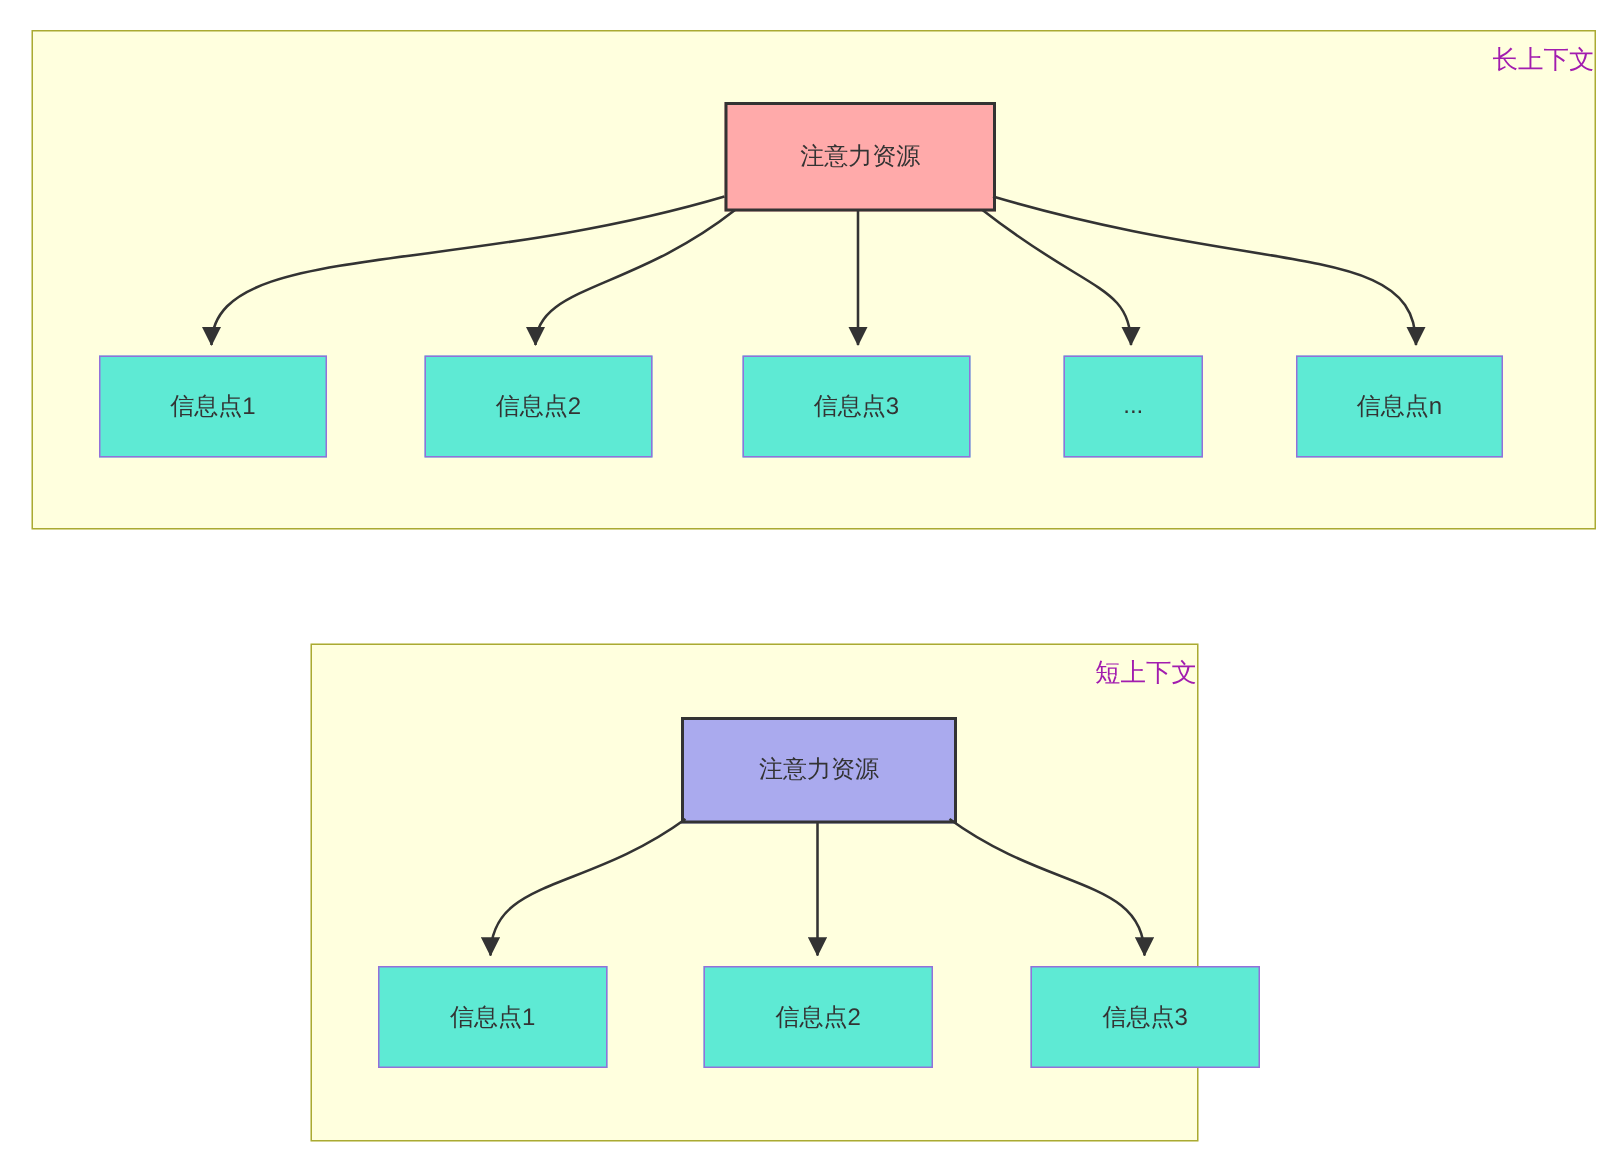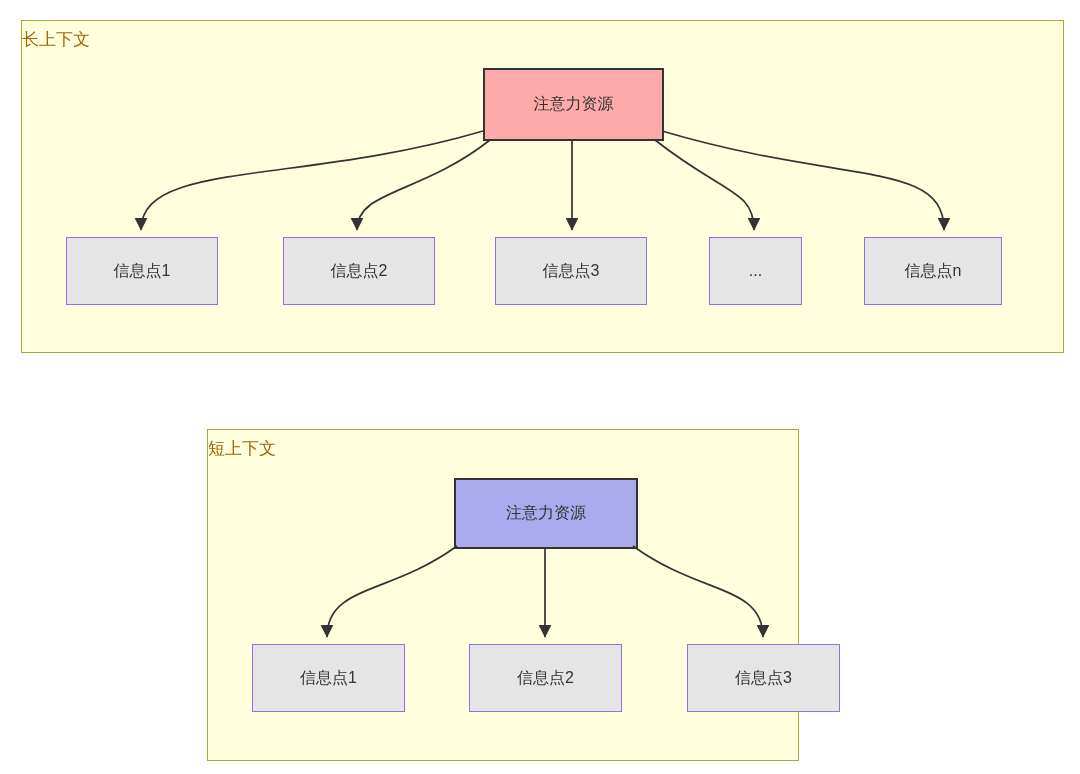--- a/index.html
+++ b/index.html
@@ -19,40 +19,40 @@
     position: absolute;
     background: #ffffde;
     border: 1.5px solid #aaaa33;
     box-sizing: border-box;
   }
   .panel-title {
     position: absolute;
     top: 7px;
     left: 0;
     width: 100%;
-    text-align: left;
+    text-align: right;
     font-size: 17px;
     font-weight: 400;
-    color: #a16207;
+    color: #a21caf;
   }
   .node {
     position: absolute;
     box-sizing: border-box;
     display: flex;
     align-items: center;
     justify-content: center;
     font-size: 16px;
     color: #333333;
     text-align: left;
   }
   .source-node {
     border: 2px solid #333333;
   }
   .target-node {
-    background: #e5e5e5;
+    background: #5eead4;
     border: 1.5px solid #9370db;
   }
   .edges-layer {
     position: absolute;
     left: 0;
     top: 0;
     width: 1080px;
     height: 774px;
     pointer-events: none;
   }

